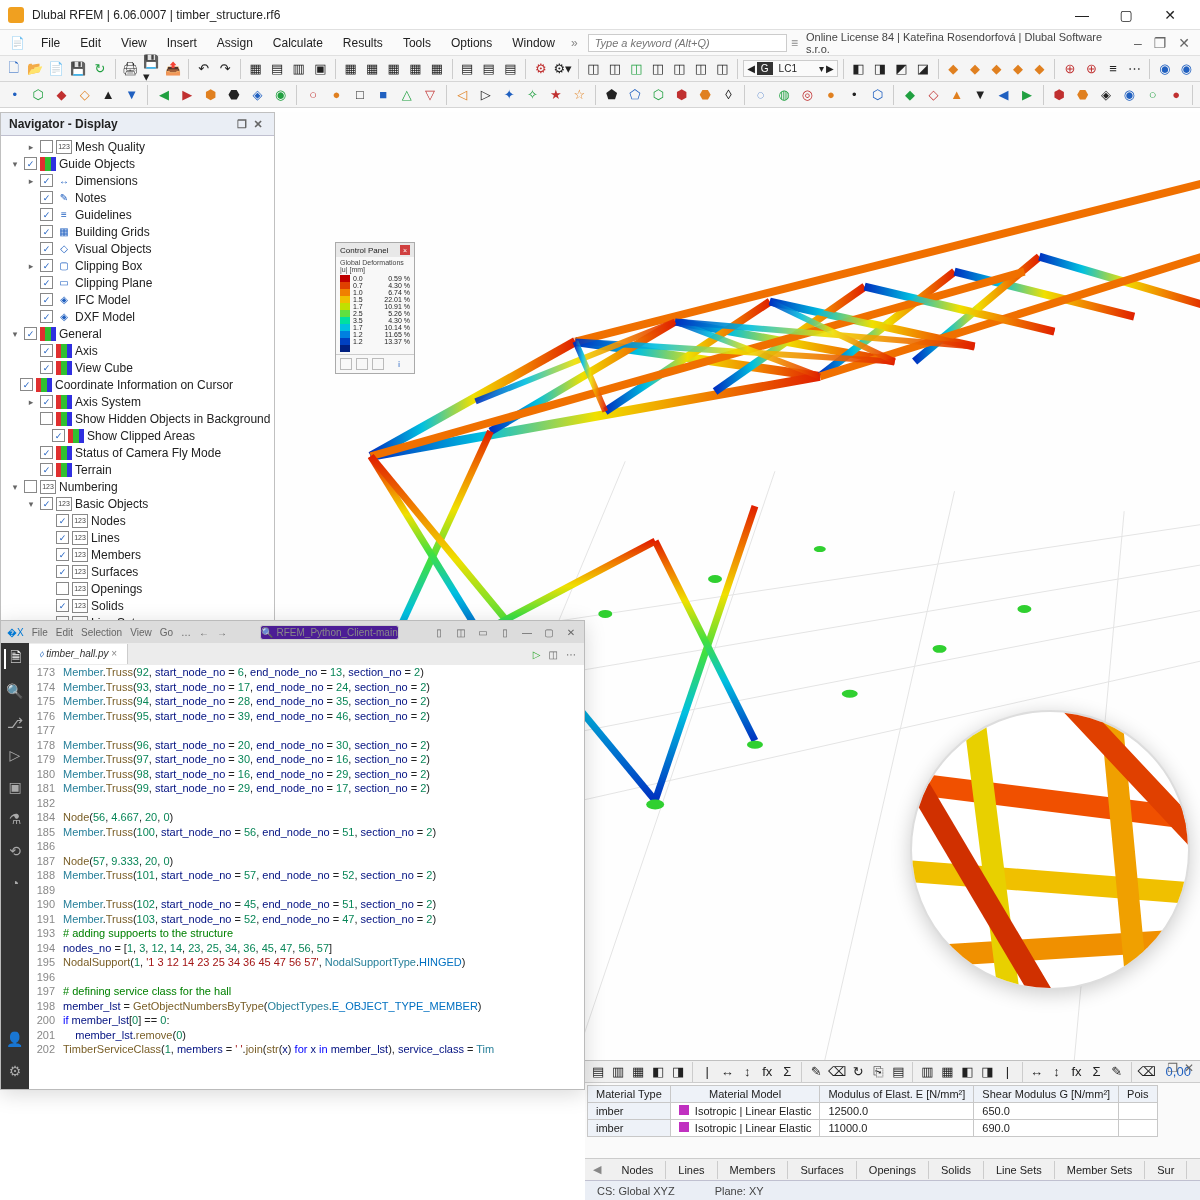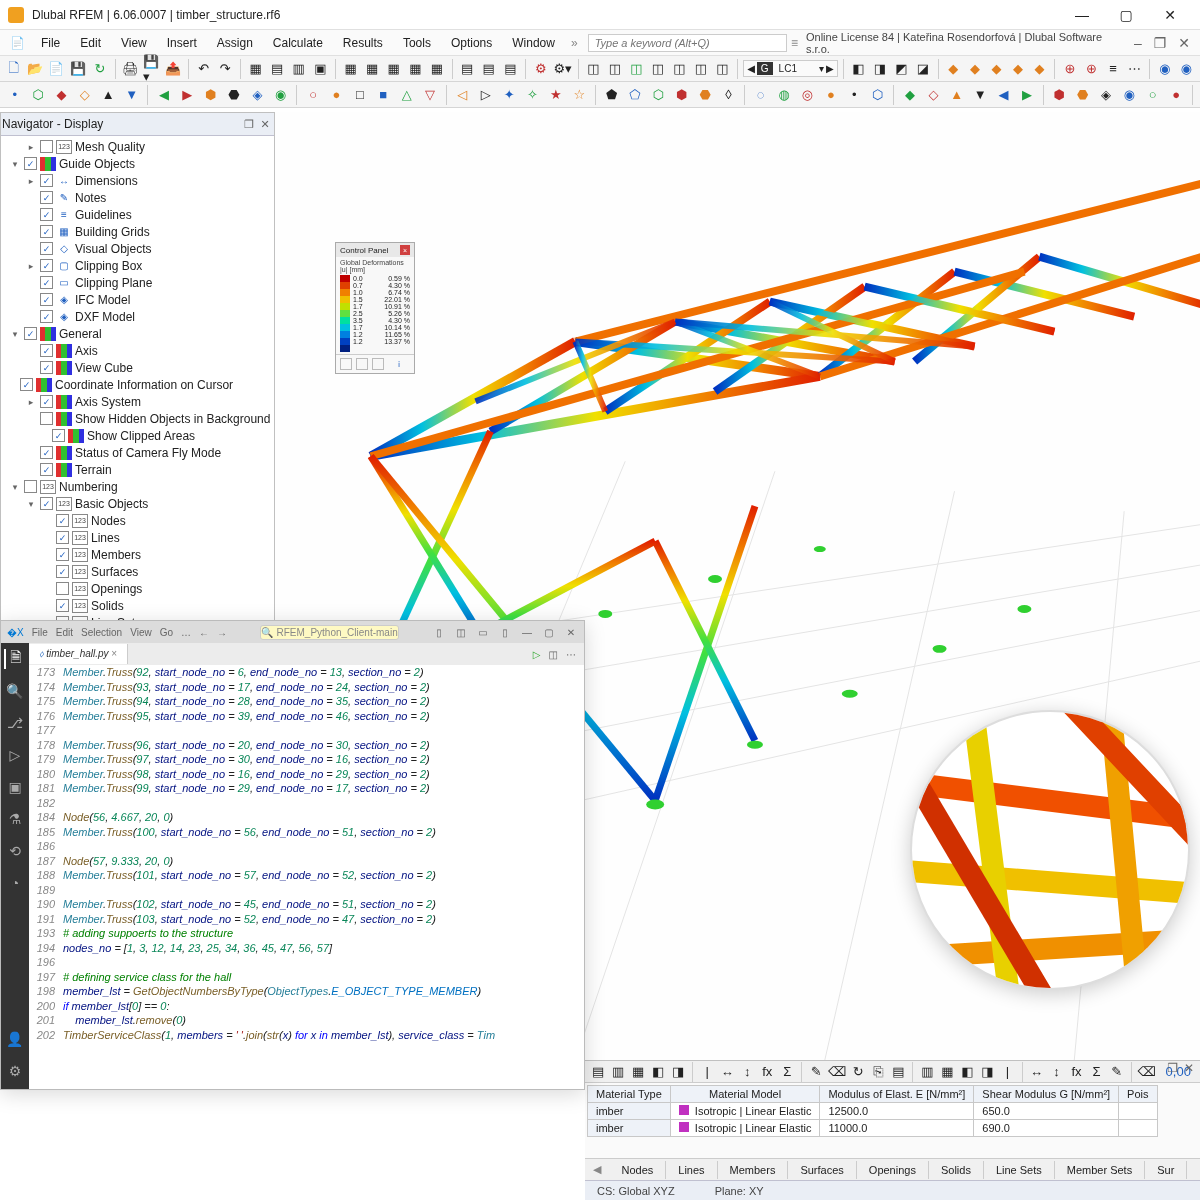--- a/index.html
+++ b/index.html
@@ -18,21 +18,21 @@
 .menubar .sl { padding:2px 6px; font-size:14px; color:#666; }
 .toolbar { height:26px; display:flex; align-items:center; padding:2px 4px; gap:2px; background:#f5f5f5; border-bottom:1px solid #d5d5d5; }
 .tb { width:22px; height:22px; display:flex; align-items:center; justify-content:center; font-size:13px; border:1px solid transparent; }
 .sep { width:1px; height:20px; background:#ccc; margin:0 3px; }
 .tb.blue { color:#2060c0; }
 .tb.green { color:#20a040; }
 .tb.red { color:#c03030; }
 .tb.orange { color:#e08020; }
 .content { position:absolute; top:112px; left:0; right:0; bottom:0; }
 .navigator { position:absolute; left:0; top:0; width:275px; height:510px; background:#fff; border:1px solid #c0c0c0; }
-.nav-title { background:#eaeef5; border-bottom:1px solid #c0c0d0; padding:4px 1px; display:flex; align-items:center; font-size:12px; font-weight:400; }
+.nav-title { background:#eaeef5; border-bottom:1px solid #c0c0d0; padding:4px 8px; display:flex; align-items:center; font-size:12px; font-weight:700; }
 .nav-title .t { flex:1; }
 .nav-title .ic { width:16px; text-align:center; color:#666; font-size:11px; }
 .tree { padding:2px 0; overflow:auto; height:calc(100% - 24px); }
 .tree-row { display:flex; align-items:center; height:17px; padding-left:4px; white-space:nowrap; }
 .tree-row .tw { width:12px; text-align:center; color:#666; font-size:9px; }
 .tree-row .cb { width:13px; height:13px; border:1px solid #888; margin:0 3px; display:flex; align-items:center; justify-content:center; font-size:9px; color:#2060c0; background:#fff; }
 .tree-row .cb.on::after { content:"✓"; }
 .tree-row .ico { width:16px; height:14px; margin-right:3px; display:flex; align-items:center; justify-content:center; font-size:10px; }
 .ico.flag { background:linear-gradient(90deg,#e03030 33%,#30c030 33% 66%,#3030e0 66%); }
 .ico.blue { color:#2060c0; }
@@ -59,31 +59,31 @@
 .tables-panel table { border-collapse:collapse; font-size:11px; margin:2px; }
 .tables-panel th, .tables-panel td { border:1px solid #c8c8c8; padding:2px 8px; background:#fff; }
 .tables-panel th { background:#eef2f8; font-weight:400; }
 .tables-panel .left-lab { background:#eef2f8; text-align:left; }
 .status { position:absolute; left:585px; bottom:0; right:0; height:20px; background:#eaeef5; border-top:1px solid #c0c0d0; font-size:11px; display:flex; align-items:center; padding:0 12px; gap:40px; color:#444; }
 .bottom-tabs { position:absolute; bottom:20px; left:585px; right:0; height:22px; background:#f0f0f0; border-top:1px solid #ccc; display:flex; align-items:center; font-size:11px; }
 .bottom-tabs .tb2 { padding:3px 12px; border-right:1px solid #ccc; }
 
 .editor { position:absolute; left:0; top:620px; width:585px; height:470px; background:#fff; border:1px solid #bbb; box-shadow:0 4px 20px rgba(0,0,0,.15); font-family:Consolas,monospace; }
 .editor .etb { height:22px; background:#dcdcdc; display:flex; align-items:center; font-size:10px; color:#666; padding:0 6px; gap:8px; }
-.editor .etb .path { margin:0 auto; font-size:10px; color:#888; background:#fef9c3; border:1px solid #ccc; padding:1px 0; border-radius:3px; }
+.editor .etb .path { margin:0 auto; font-size:10px; color:#888; background:#4c1d95; border:1px solid #ccc; padding:1px 0; border-radius:3px; }
 .editor .etb .wb { width:14px; text-align:center; }
 .editor .activity { position:absolute; left:0; top:22px; bottom:0; width:28px; background:#333; display:flex; flex-direction:column; align-items:center; padding-top:6px; gap:12px; color:#aaa; font-size:14px; }
 .editor .activity .ai { width:20px; height:20px; display:flex; align-items:center; justify-content:center; }
 .editor .activity .ai.active { color:#fff; border-left:2px solid #fff; margin-left:-2px; padding-left:2px; }
 .editor .activity .bottom-ais { margin-top:auto; margin-bottom:8px; display:flex; flex-direction:column; gap:12px; }
 .editor .tabbar { position:absolute; left:28px; top:22px; right:0; height:22px; background:#ececec; display:flex; align-items:center; font-size:10px; }
 .editor .tabbar .tab { padding:4px 10px; background:#fff; border-right:1px solid #ccc; font-style:italic; color:#333; }
 .editor .tabbar .runbtns { margin-left:auto; display:flex; gap:8px; padding-right:8px; color:#666; }
 .editor .codearea { position:absolute; left:28px; top:44px; right:0; bottom:0; overflow:hidden; background:#fff; }
-.code-line { display:flex; font-size:11px; line-height:14.5px; white-space:pre;font-style:italic; }
+.code-line { display:flex; font-size:11px; line-height:14.5px; white-space:pre; }
 .code-line .ln { width:34px; text-align:right; color:#888; padding-right:8px; flex-shrink:0; }
 .code-line .ct { flex:1; }
 .tok-cls { color:#267f99; }
 .tok-fn { color:#795e26; }
 .tok-num { color:#098658; }
 .tok-kw { color:#0000ff; }
 .tok-str { color:#a31515; }
 .tok-param { color:#001080; }
 .tok-com { color:#008000; }
 .tok-const { color:#0070c1; }
@@ -772,20 +772,21 @@
       <div class="code-line"><span class="ln">184</span><span class="ct"><span class="tok-fn">Node</span>(<span class="tok-num">56</span>, <span class="tok-num">4.667</span>, <span class="tok-num">20</span>, <span class="tok-num">0</span>)</span></div>
       <div class="code-line"><span class="ln">185</span><span class="ct"><span class="tok-cls">Member</span>.<span class="tok-fn">Truss</span>(<span class="tok-num">100</span>, <span class="tok-param">start_node_no</span> = <span class="tok-num">56</span>, <span class="tok-param">end_node_no</span> = <span class="tok-num">51</span>, <span class="tok-param">section_no</span> = <span class="tok-num">2</span>)</span></div>
       <div class="code-line"><span class="ln">186</span><span class="ct"></span></div>
       <div class="code-line"><span class="ln">187</span><span class="ct"><span class="tok-fn">Node</span>(<span class="tok-num">57</span>, <span class="tok-num">9.333</span>, <span class="tok-num">20</span>, <span class="tok-num">0</span>)</span></div>
       <div class="code-line"><span class="ln">188</span><span class="ct"><span class="tok-cls">Member</span>.<span class="tok-fn">Truss</span>(<span class="tok-num">101</span>, <span class="tok-param">start_node_no</span> = <span class="tok-num">57</span>, <span class="tok-param">end_node_no</span> = <span class="tok-num">52</span>, <span class="tok-param">section_no</span> = <span class="tok-num">2</span>)</span></div>
       <div class="code-line"><span class="ln">189</span><span class="ct"></span></div>
       <div class="code-line"><span class="ln">190</span><span class="ct"><span class="tok-cls">Member</span>.<span class="tok-fn">Truss</span>(<span class="tok-num">102</span>, <span class="tok-param">start_node_no</span> = <span class="tok-num">45</span>, <span class="tok-param">end_node_no</span> = <span class="tok-num">51</span>, <span class="tok-param">section_no</span> = <span class="tok-num">2</span>)</span></div>
       <div class="code-line"><span class="ln">191</span><span class="ct"><span class="tok-cls">Member</span>.<span class="tok-fn">Truss</span>(<span class="tok-num">103</span>, <span class="tok-param">start_node_no</span> = <span class="tok-num">52</span>, <span class="tok-param">end_node_no</span> = <span class="tok-num">47</span>, <span class="tok-param">section_no</span> = <span class="tok-num">2</span>)</span></div>
       <div class="code-line"><span class="ln">193</span><span class="ct"><span class="tok-com"># adding suppoerts to the structure</span></span></div>
       <div class="code-line"><span class="ln">194</span><span class="ct"><span class="tok-param">nodes_no</span> = [<span class="tok-num">1</span>, <span class="tok-num">3</span>, <span class="tok-num">12</span>, <span class="tok-num">14</span>, <span class="tok-num">23</span>, <span class="tok-num">25</span>, <span class="tok-num">34</span>, <span class="tok-num">36</span>, <span class="tok-num">45</span>, <span class="tok-num">47</span>, <span class="tok-num">56</span>, <span class="tok-num">57</span>]</span></div>
+      <div class="code-line"><span class="ln">195</span><span class="ct"><span class="tok-fn">NodalSupport</span>(<span class="tok-num">1</span>, <span class="tok-str">'1 3 12 14 23 25 34 36 45 47 56 57'</span>, <span class="tok-cls">NodalSupportType</span>.<span class="tok-const">HINGED</span>)</span></div>
       <div class="code-line"><span class="ln">196</span><span class="ct"></span></div>
       <div class="code-line"><span class="ln">197</span><span class="ct"><span class="tok-com"># defining service class for the hall</span></span></div>
       <div class="code-line"><span class="ln">198</span><span class="ct"><span class="tok-param">member_lst</span> = <span class="tok-fn">GetObjectNumbersByType</span>(<span class="tok-cls">ObjectTypes</span>.<span class="tok-const">E_OBJECT_TYPE_MEMBER</span>)</span></div>
       <div class="code-line"><span class="ln">200</span><span class="ct"><span class="tok-kw">if</span> <span class="tok-param">member_lst</span>[<span class="tok-num">0</span>] == <span class="tok-num">0</span>:</span></div>
       <div class="code-line"><span class="ln">201</span><span class="ct">    <span class="tok-param">member_lst</span>.<span class="tok-fn">remove</span>(<span class="tok-num">0</span>)</span></div>
       <div class="code-line"><span class="ln">202</span><span class="ct"><span class="tok-fn">TimberServiceClass</span>(<span class="tok-num">1</span>, <span class="tok-param">members</span> = <span class="tok-str">' '</span>.<span class="tok-fn">join</span>(<span class="tok-fn">str</span>(<span class="tok-param">x</span>) <span class="tok-kw">for</span> <span class="tok-param">x</span> <span class="tok-kw">in</span> <span class="tok-param">member_lst</span>), <span class="tok-param">service_class</span> = <span class="tok-cls">Tim</span></span></div>
     </div>
 </div>
 
 </body></html>

